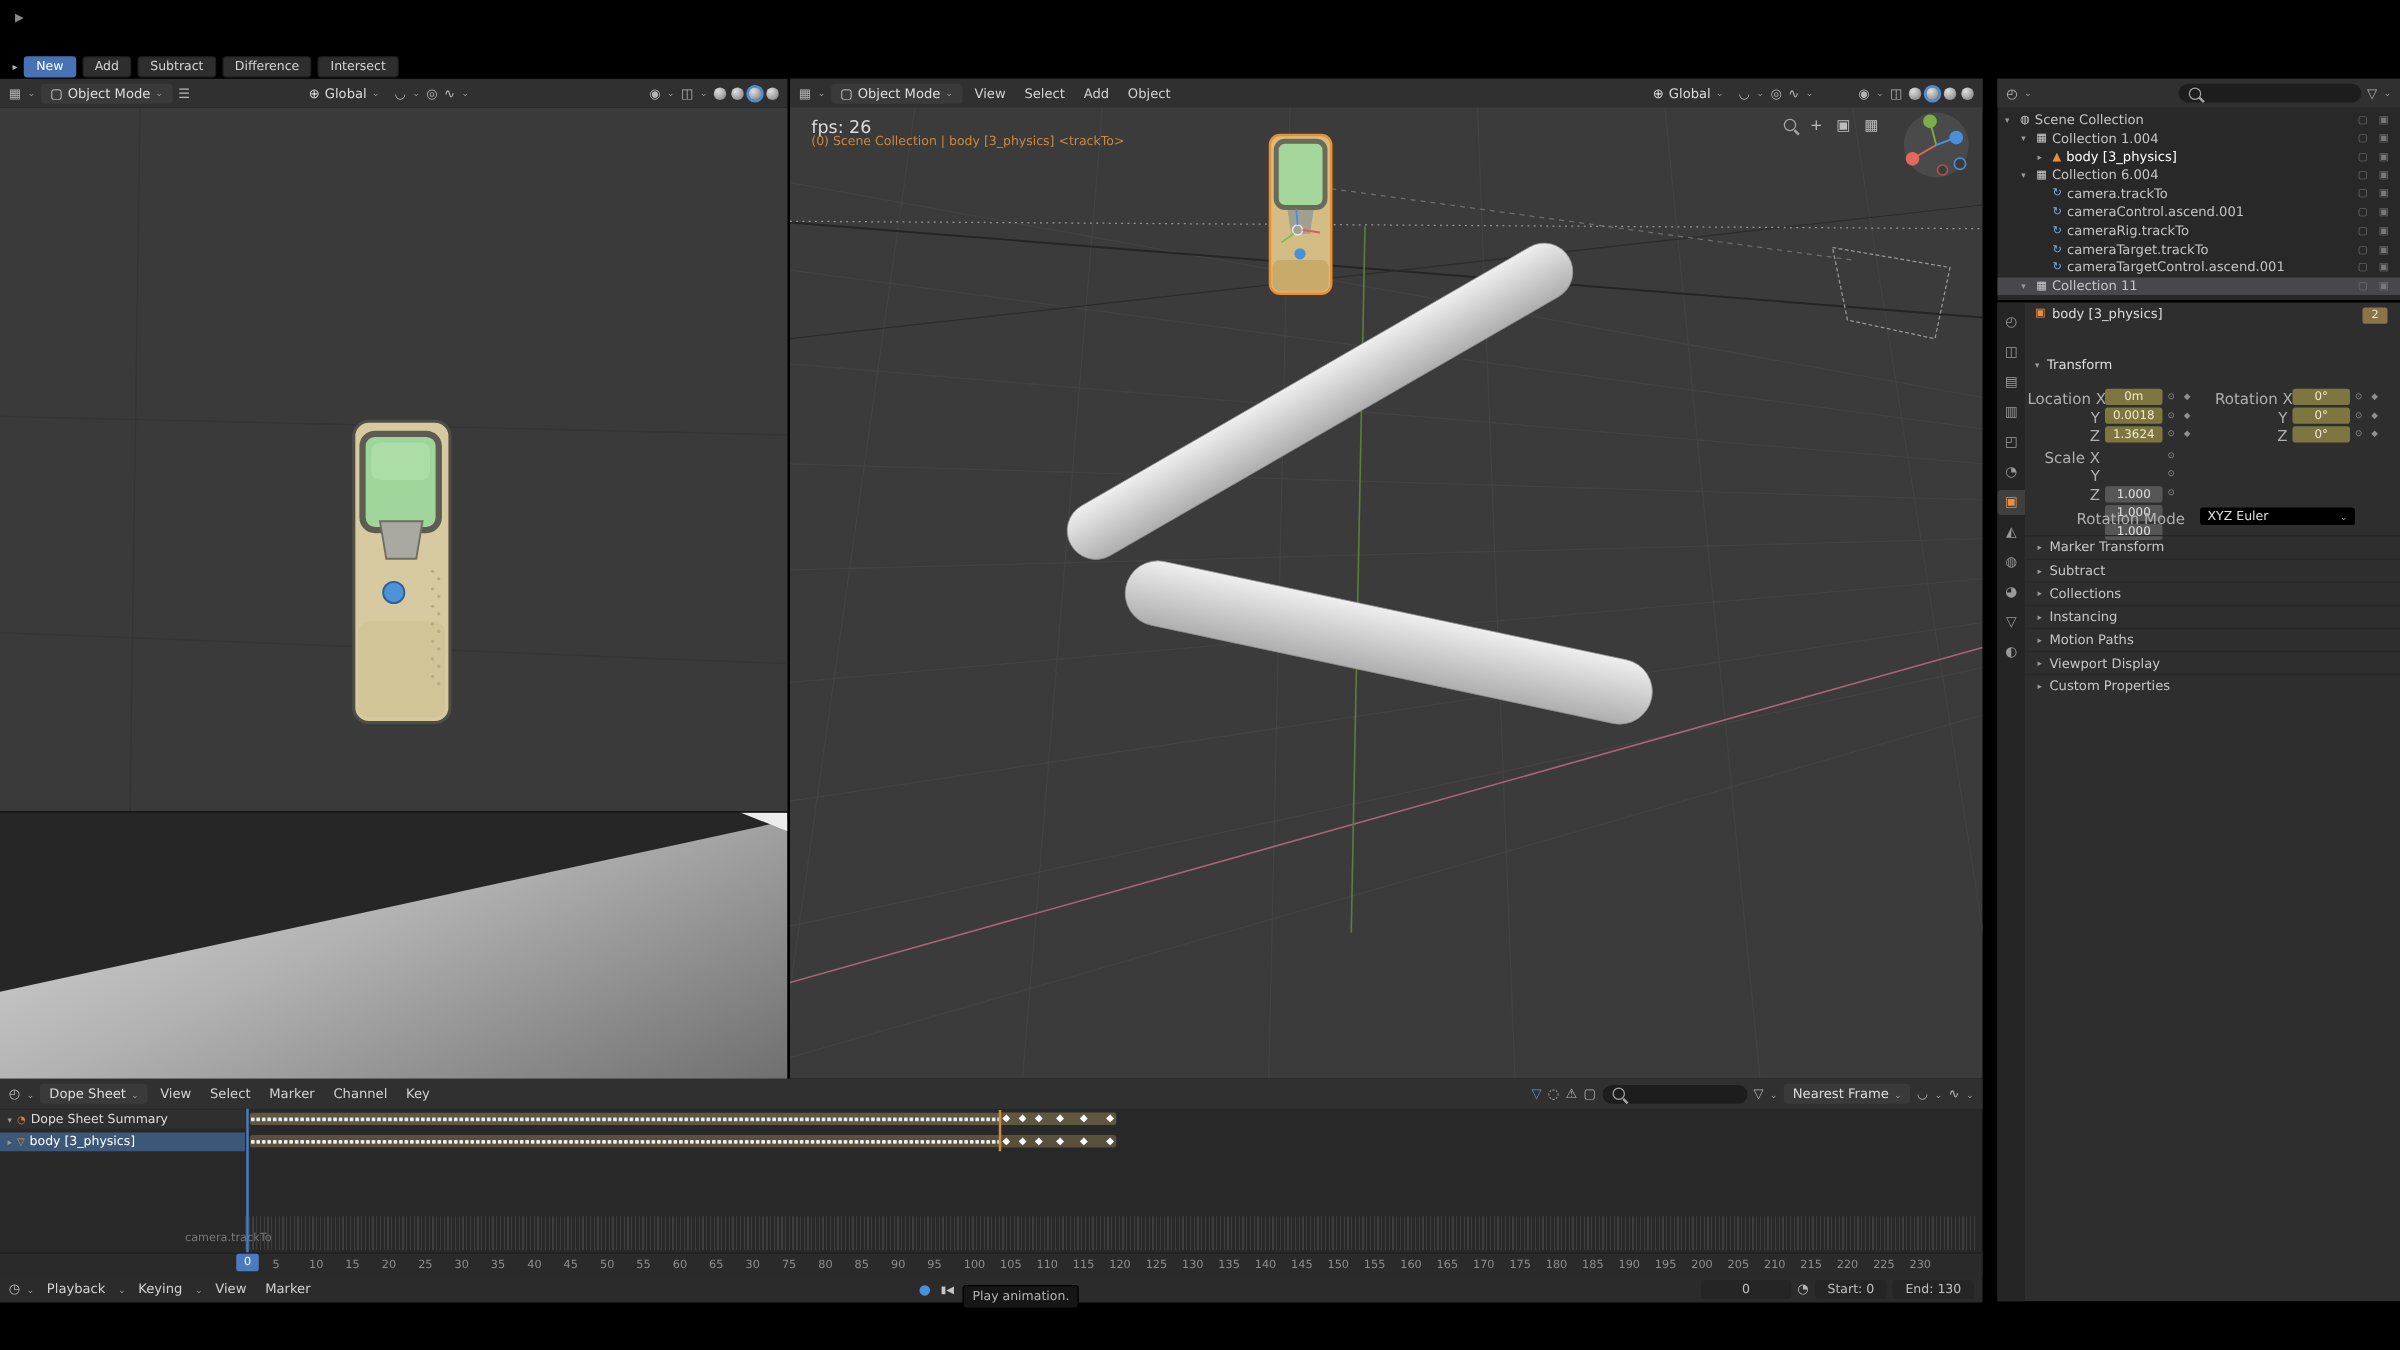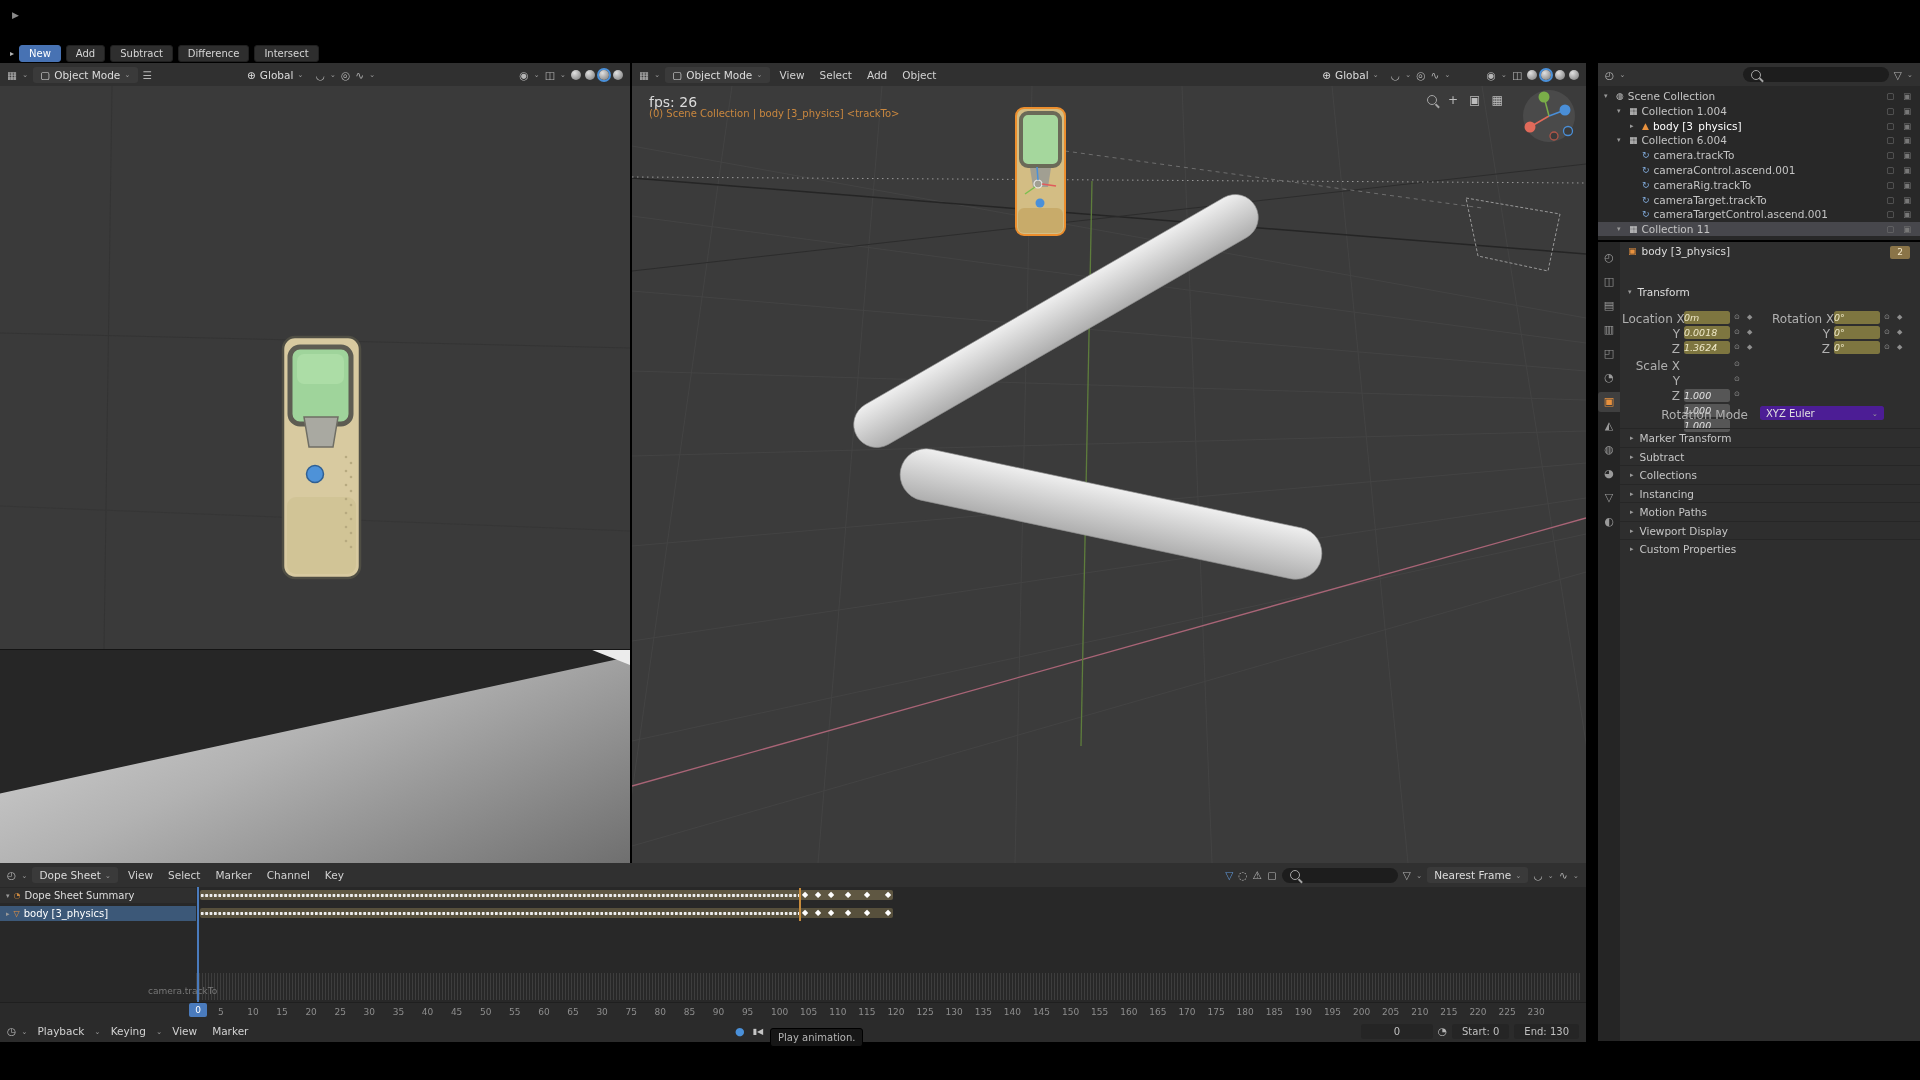--- a/index.html
+++ b/index.html
@@ -32,21 +32,21 @@
   .olcaret{font-size:7px;color:#9a9a9a;width:8px;}
   .olicon{font-size:9px;}
   .ollabel{white-space:nowrap;overflow:hidden;}
   .olright{position:absolute;right:6px;font-size:8.5px;color:#787878;letter-spacing:3px;}
   
   .ptab{position:absolute;left:0;width:22px;height:20px;text-align:center;font-size:11px;
         color:#9a9a9a;line-height:20px;}
   .ptab.active{background:#3f3f3f;border-radius:3px 0 0 3px;}
   .flab{position:absolute;font-size:12px;color:#b0b0b0;text-align:right;width:58px;white-space:nowrap;}
   .field{position:absolute;width:46px;height:13px;border-radius:2.5px;font-size:9.5px;
-         text-align:left;line-height:13px;font-style:italic;}
+         text-align:center;line-height:13px;}
   .field.key{background:#7e7640;color:#efe9c8;}
   .field.plain{background:#565656;color:#e2e2e2;margin-top:31px;}
   .dec{position:absolute;font-size:7px;color:#8f8f8f;}
   .psec{position:absolute;left:0;right:0;height:18px;border-top:1px solid #262626;
         display:flex;align-items:center;gap:6px;padding-left:10px;font-size:10.5px;color:#c6c6c6;}
   
   .kfdots{background-image:radial-gradient(circle,#ededed 1.5px,transparent 1.8px);
           background-size:4.4px 9px;background-repeat:repeat-x;background-position:0 50%;}
   .kf{position:absolute;color:#fff;font-size:8px;line-height:8px;}
   .tick{position:absolute;top:4px;font-size:9px;color:#8d8d8d;}
@@ -397,21 +397,21 @@
       <div class="field plain" style="left:64px;top:116px">1.000</div>
       <span class="flab" style="left:2px;top:132px">Y</span>
       <div class="field plain" style="left:64px;top:131px">1.000</div>
       <span class="flab" style="left:2px;top:147px">Z</span>
       <div class="field plain" style="left:64px;top:146px">1.000</div>
       <span class="dec" style="left:114px;top:118px">⊙</span>
       <span class="dec" style="left:114px;top:133px">⊙</span>
       <span class="dec" style="left:114px;top:148px">⊙</span>
 
       <span class="flab" style="left:24px;top:166px;width:104px">Rotation Mode</span>
-      <div class="abs row" style="left:140px;top:164px;width:124px;height:14px;background:#4c1d95;border-radius:2.5px;
+      <div class="abs row" style="left:140px;top:164px;width:124px;height:14px;background:#000000;border-radius:2.5px;
            padding:0 6px;box-sizing:border-box;font-size:10px;color:#e0e0e0;justify-content:space-between">
         <span>XYZ Euler</span>
         <span class="chev">⌄</span>
       </div>
 
       <div class="abs" style="left:0;top:186px;right:0">
           <div class="psec" style="top: 0px;">
             <span class="chev" style="font-size: 7px;">▸</span>
             <span>Marker Transform</span>
           </div>

